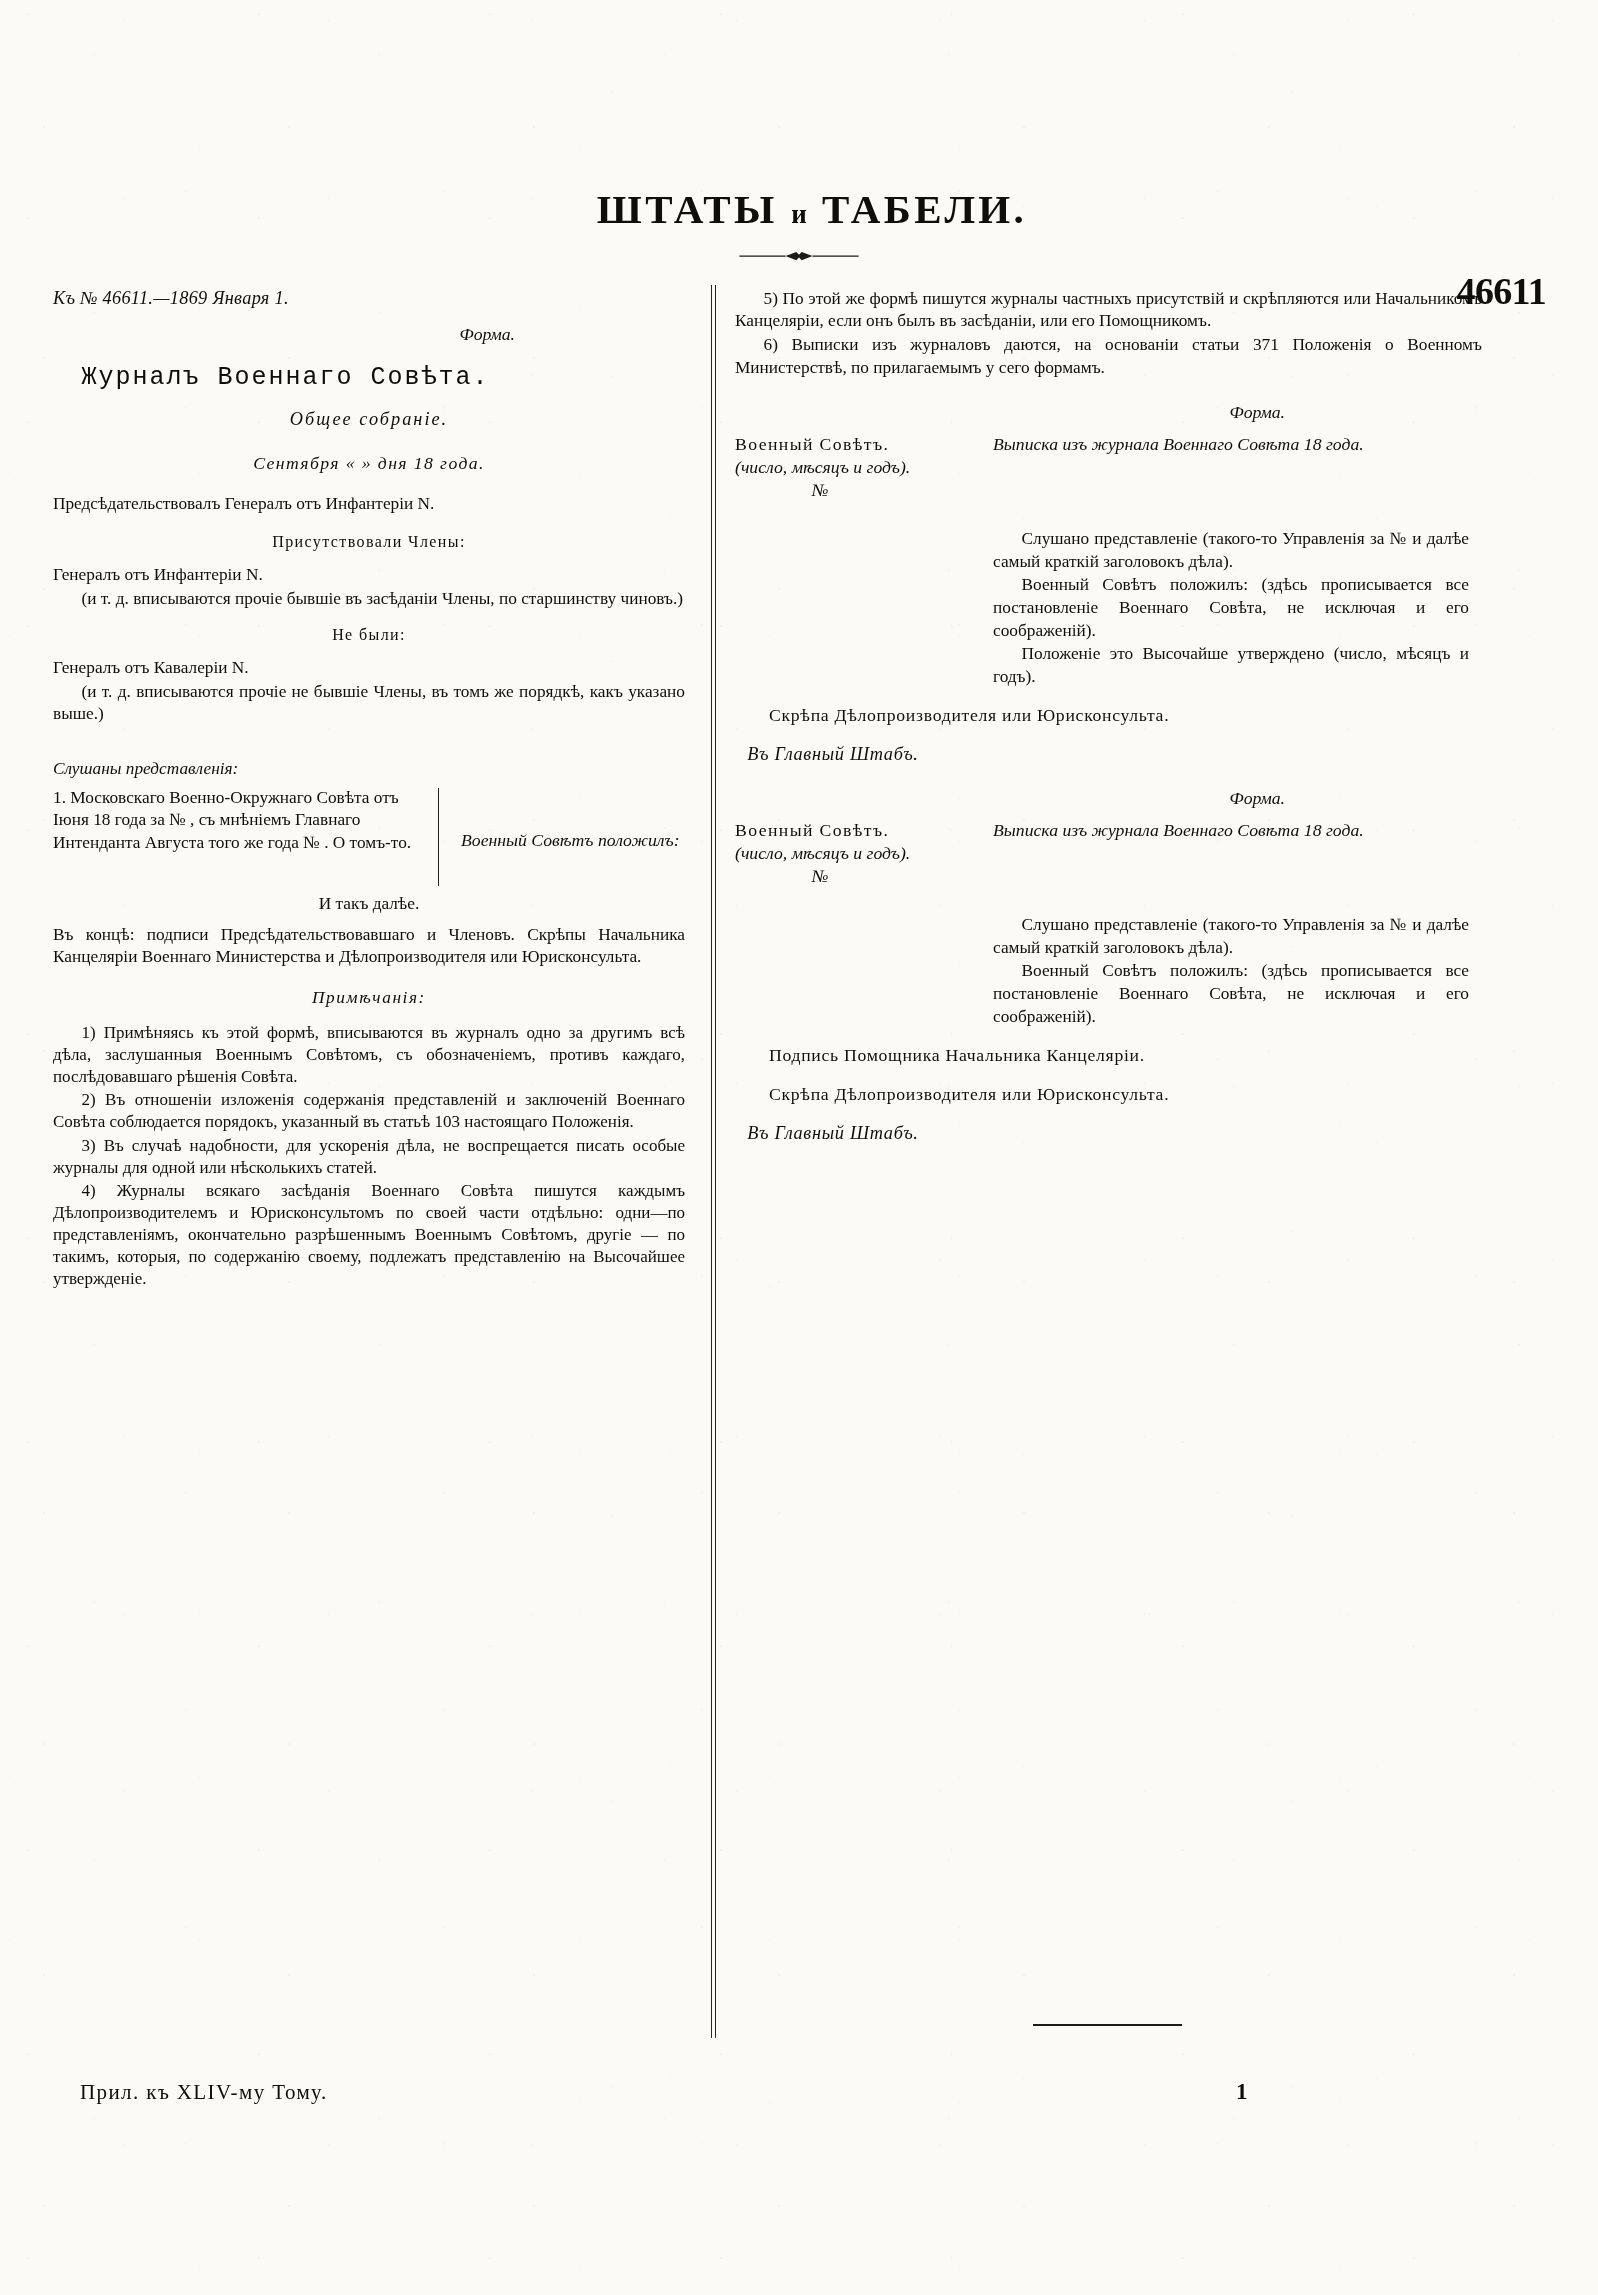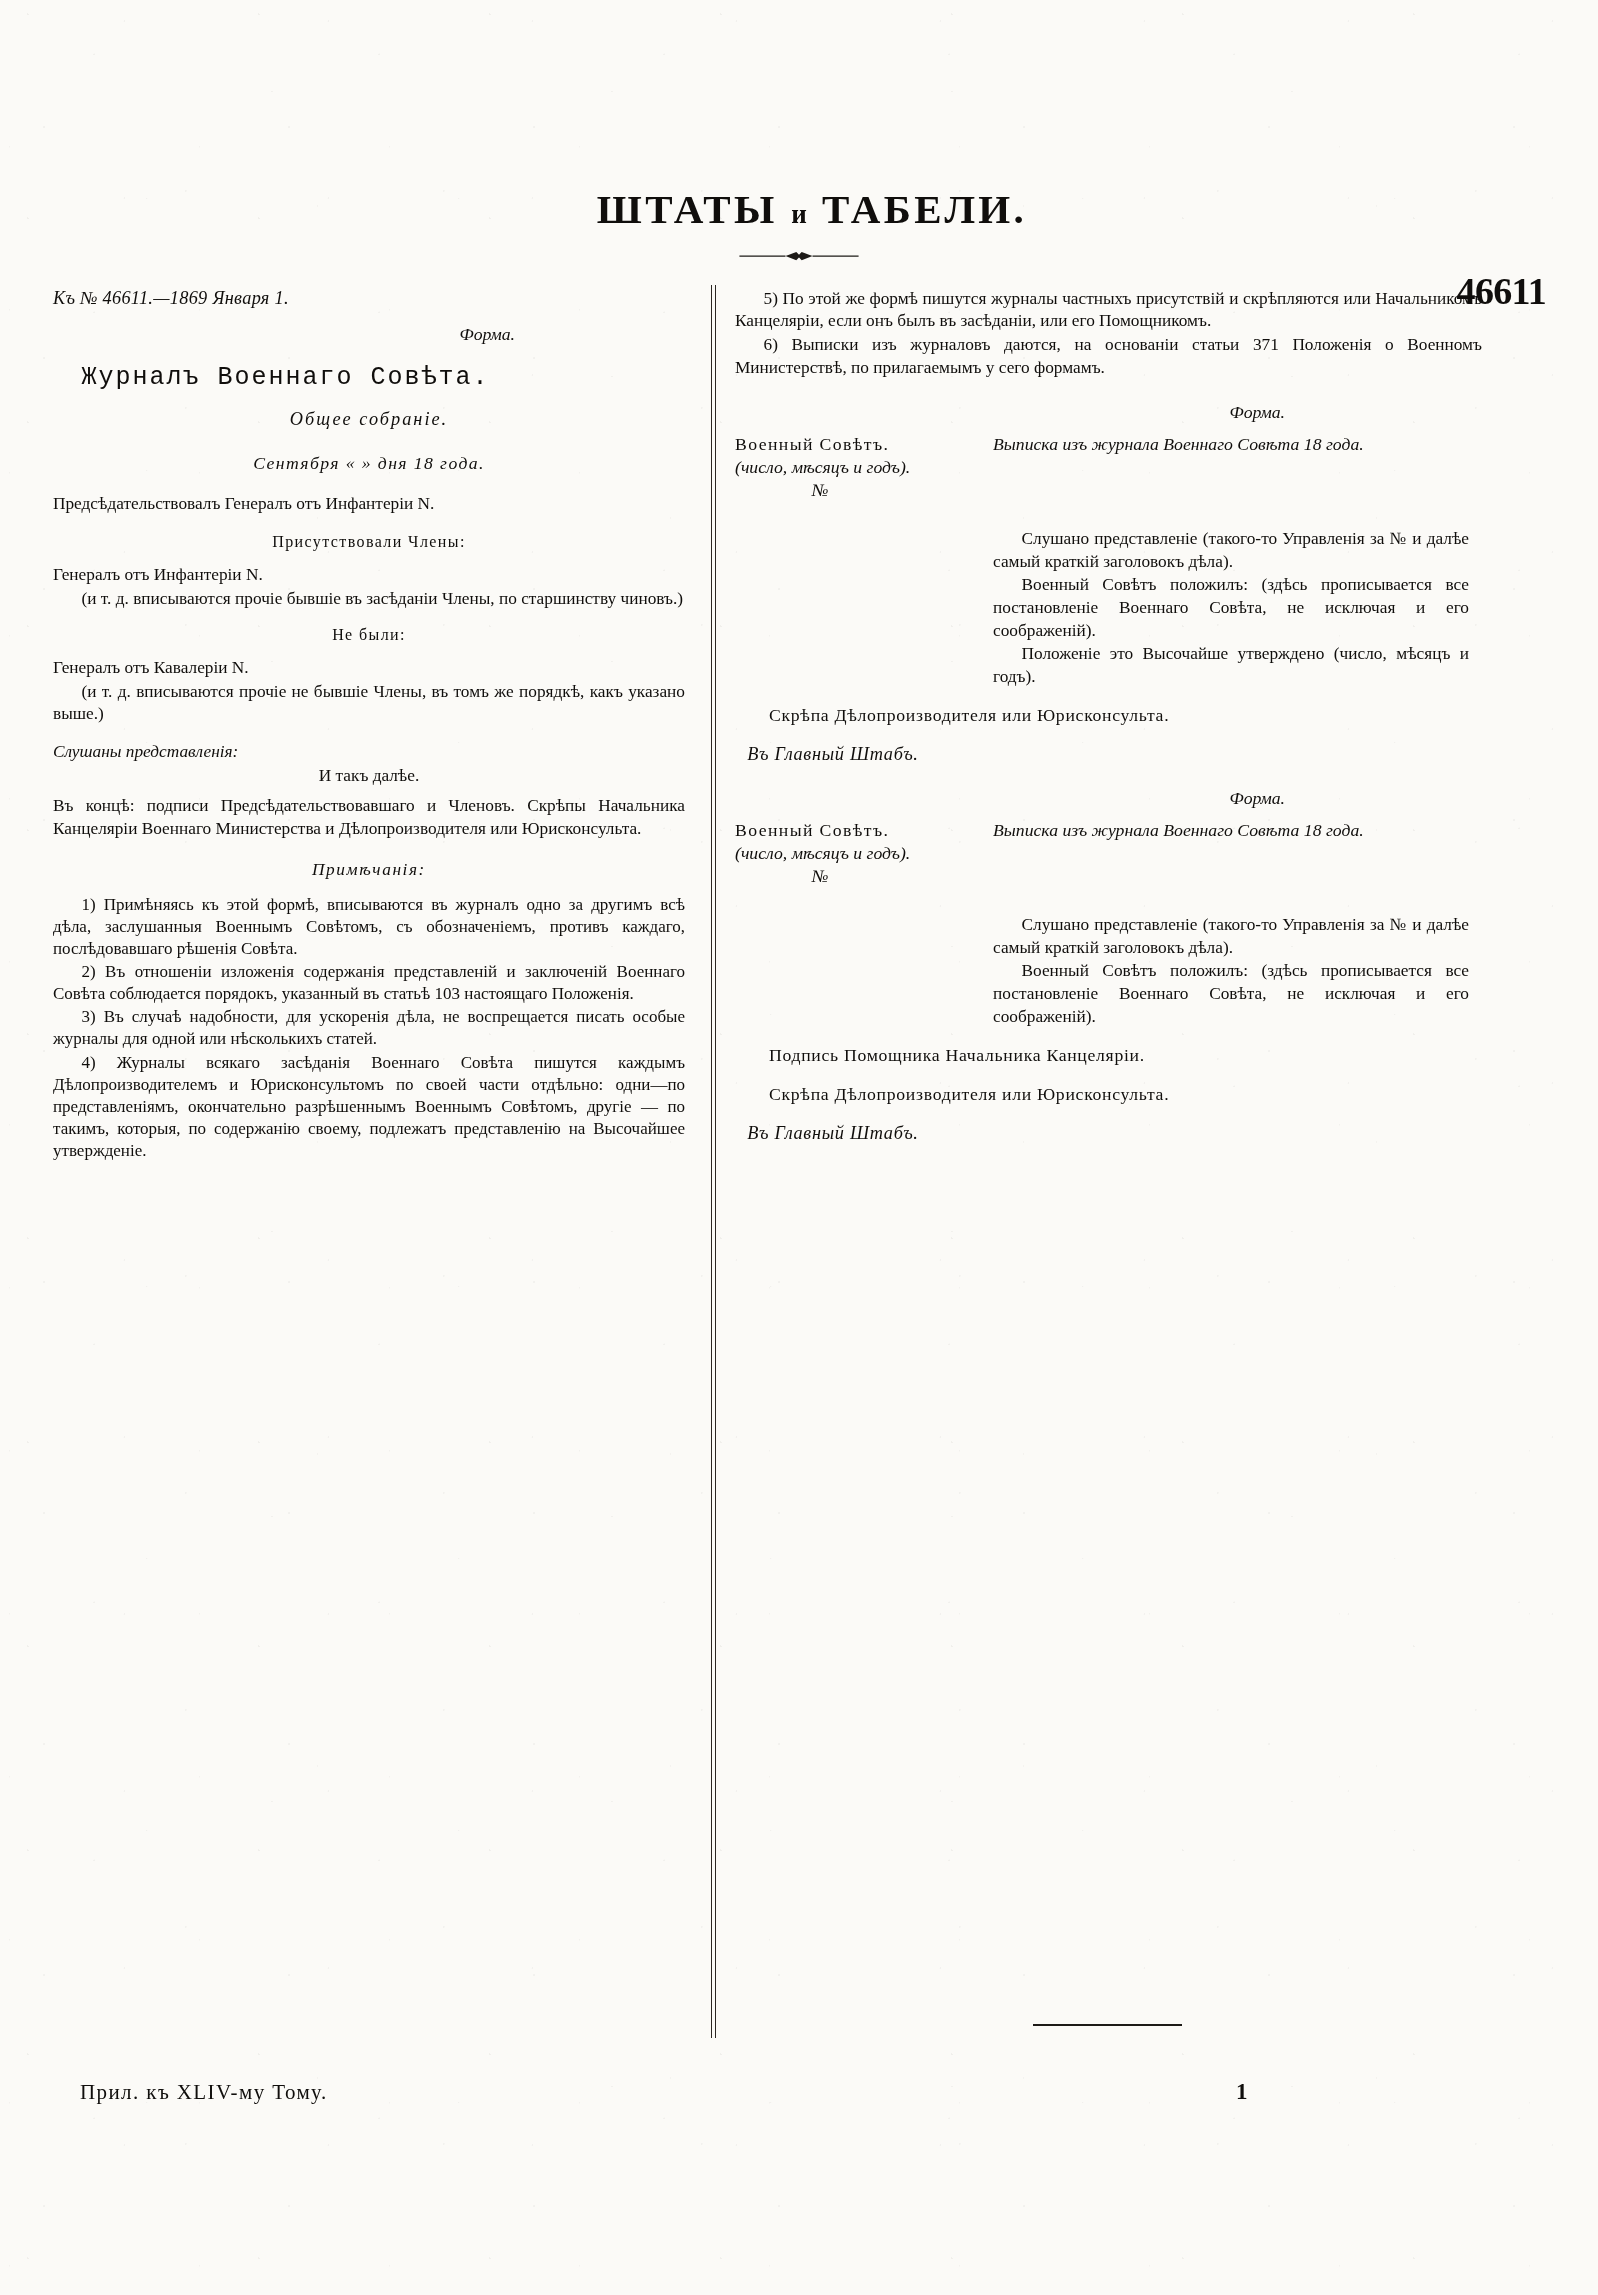--- a/index.html
+++ b/index.html
@@ -300,22 +300,27 @@
     <div class="hdr-c">Присутствовали Члены:</div>
 
     <div class="p">Генералъ отъ Инфантеріи N.</div>
     <div class="p indent">(и т. д. вписываются прочіе бывшіе въ засѣданіи Члены, по старшинству чиновъ.)</div>
 
     <div class="hdr-c">Не были:</div>
 
     <div class="p">Генералъ отъ Кавалеріи N.</div>
     <div class="p indent">(и т. д. вписываются прочіе не бывшіе Члены, въ томъ же порядкѣ, какъ указано выше.)</div>
 
-    <div class="p ital" style="margin-top:15px;">Слушаны представленія:</div>
-
+    <div class="p ital" style="margin-top:32px;">Слушаны представленія:</div>
+
+    <div class="brace-wrap">
+      <div class="brace-left">1. Московскаго Военно-Окружнаго Совѣта отъ    Іюня 18   года за №     , съ мнѣніемъ Главнаго Интенданта    Августа того же года №    . О томъ-то.</div>
+      <div class="brace-bar"></div>
+      <div class="brace-right">Военный Совѣтъ положилъ:</div>
+    </div>
 
     <div class="p center" style="margin-bottom:8.2px;">И такъ далѣе.</div>
 
     <div class="p">Въ концѣ: подписи Предсѣдательствовавшаго и Членовъ. Скрѣпы Начальника Канцеляріи Военнаго Министерства и Дѣлопроизводителя или Юрисконсульта.</div>
 
     <div class="p ital center sp" style="margin:19px 0 12.2px 0;">Примѣчанія:</div>
 
     <div class="p small-par indent">1) Примѣняясь къ этой формѣ, вписываются въ журналъ одно за другимъ всѣ дѣла, заслушанныя Военнымъ Совѣтомъ, съ обозначеніемъ, противъ каждаго, послѣдовавшаго рѣшенія Совѣта.</div>
     <div class="p small-par indent">2) Въ отношеніи изложенія содержанія представленій и заключеній Военнаго Совѣта соблюдается порядокъ, указанный въ статьѣ 103 настоящаго Положенія.</div>
     <div class="p small-par indent">3) Въ случаѣ надобности, для ускоренія дѣла, не воспрещается писать особые журналы для одной или нѣсколькихъ статей.</div>

